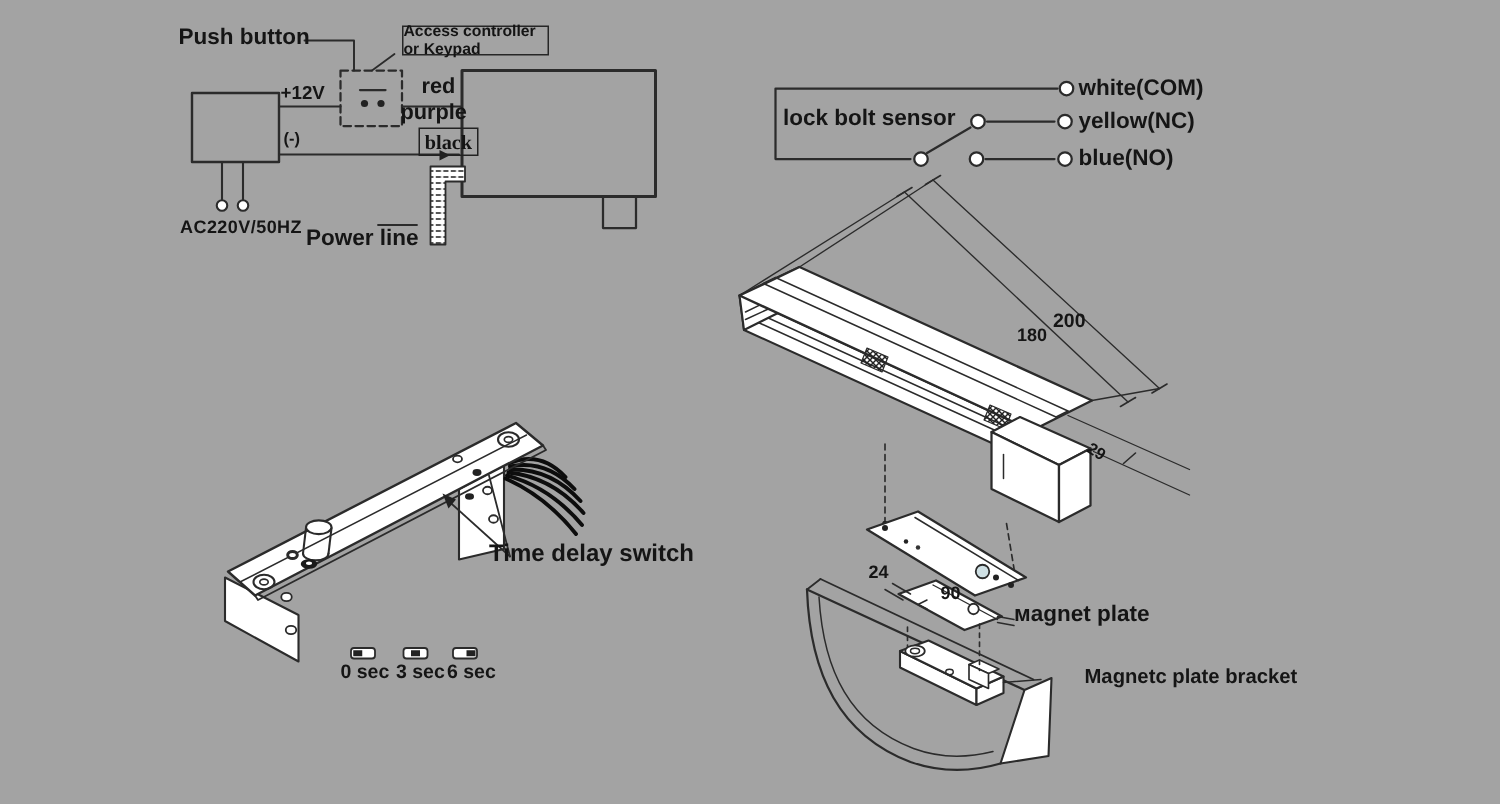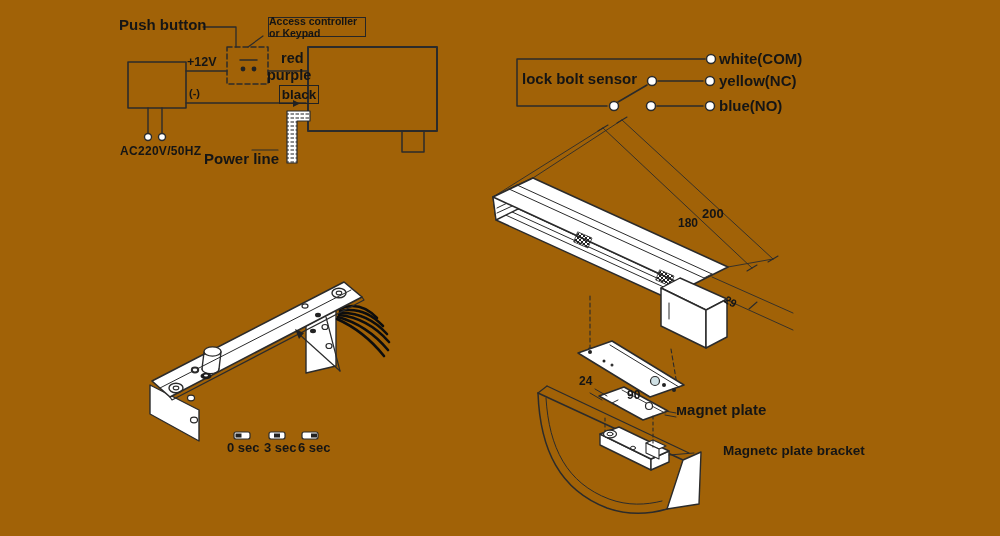--- a/index.html
+++ b/index.html
@@ -1,22 +1,22 @@
 <!DOCTYPE html>
 <html><head>
 <meta charset="utf-8">
 <style>
   html,body{margin:0;padding:0;background:#fff;}
-  .canvas{position:relative;width:1000px;height:536px;background:#a16207;overflow:hidden;
+  .canvas{position:relative;width:1000px;height:536px;background:#a3a3a3;overflow:hidden;
           font-family:"Liberation Sans",sans-serif;color:#141414;}
   svg{position:absolute;left:0;top:0;}
   .lbl{position:absolute;white-space:nowrap;color:#151515;font-weight:600;line-height:1;} .fs11{font-size:11px;} .fs12{font-size:12px;}
   .fs125{font-size:12.5px;} .fs13{font-size:13px;} .fs135{font-size:13.5px;}
   .fs145{font-size:14.5px;} .fs15{font-size:15px;} .fs16{font-size:16px;}
-  .boxed{border:1.5px solid #222;padding:0 2px;display:flex;align-items:center;justify-content:center;}
+  .boxed{border:1.5px solid #222;padding:0 2px;display:flex;align-items:center;justify-content:center;font-family:Liberation Serif, serif;}
   .accessbox{position:absolute;left:268px;top:17px;width:96px;height:18px;border:1.3px solid #262626;
              display:flex;align-items:center;justify-content:center;font-size:10.5px;font-weight:600;}
   .psbox{position:absolute;left:128px;top:62px;width:58px;height:46px;display:flex;align-items:center;
          justify-content:center;text-align:center;font-size:12.5px;font-weight:600;white-space:pre-line;line-height:1.3;}
   .lockbox{position:absolute;left:308px;top:47px;width:129px;height:84px;display:flex;align-items:center;
            justify-content:center;font-size:20px;font-weight:700;letter-spacing:.5px;}
   .blackbox{position:absolute;left:279px;top:85px;width:34px;height:17px;font-size:13.5px;font-weight:600;}
   .rot29{transform:rotate(32deg);transform-origin:left top;}
 </style>
 </head>
@@ -216,20 +216,21 @@
 <div class="lbl fs145" style="left:267px;top:68px;">purple</div>
 <div class="blackbox boxed">black</div>
 <div class="lbl fs12" style="left:120px;top:145px;font-weight:700;letter-spacing:.3px;">AC220V/50HZ</div>
 <div class="lbl fs15" style="left:204px;top:151px;">Power line</div>
 
 <div class="lbl fs15" style="left:522px;top:71px;">lock bolt sensor</div>
 <div class="lbl fs15" style="left:719px;top:51px;">white(COM)</div>
 <div class="lbl fs15" style="left:719px;top:73px;">yellow(NC)</div>
 <div class="lbl fs15" style="left:719px;top:98px;">blue(NO)</div>
 
+<div class="lbl fs16" style="left:326px;top:362px;">Time delay switch</div>
 <div class="lbl fs13" style="left:227px;top:441px;">0 sec</div>
 <div class="lbl fs13" style="left:264px;top:441px;">3 sec</div>
 <div class="lbl fs13" style="left:298px;top:441px;">6 sec</div>
 
 <div class="lbl fs13" style="left:702px;top:207px;">200</div>
 <div class="lbl fs12" style="left:678px;top:217px;">180</div>
 <div class="lbl fs11 rot29" style="left:728px;top:294px;">29</div>
 <div class="lbl fs12" style="left:579px;top:375px;">24</div>
 <div class="lbl fs12" style="left:627px;top:389px;">90</div>
 <div class="lbl fs15" style="left:676px;top:402px;">мagnet plate</div>

